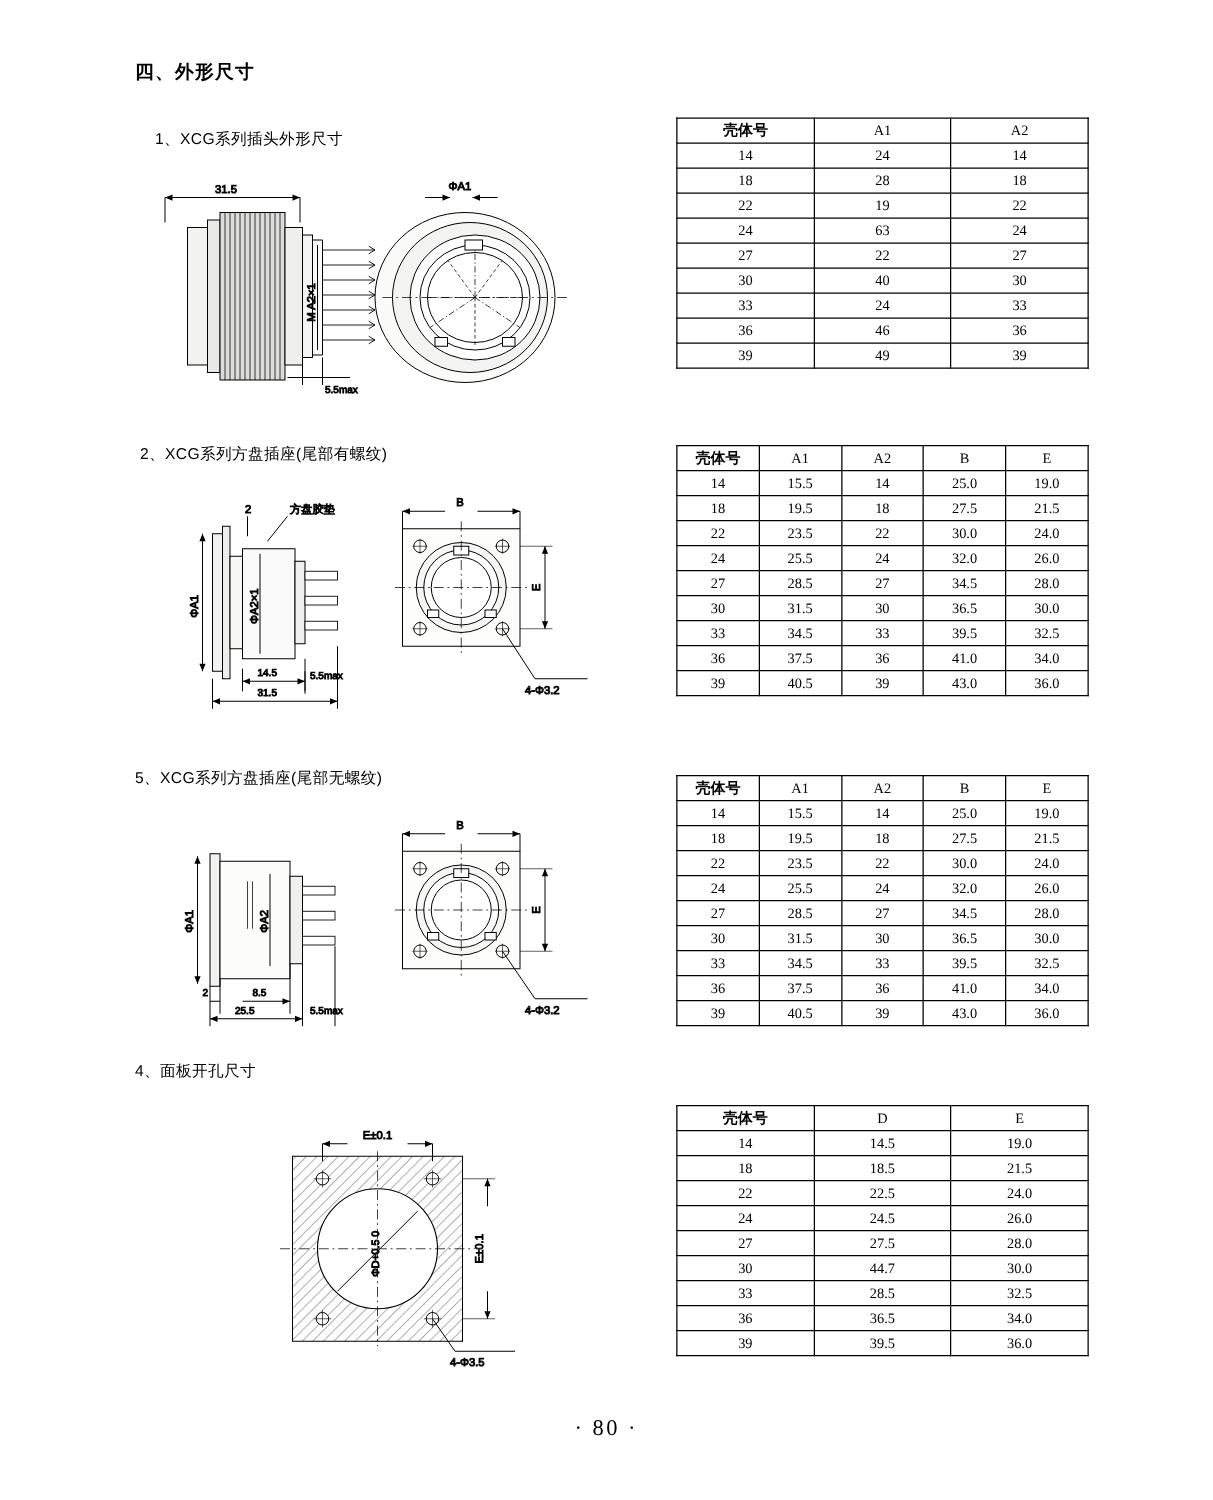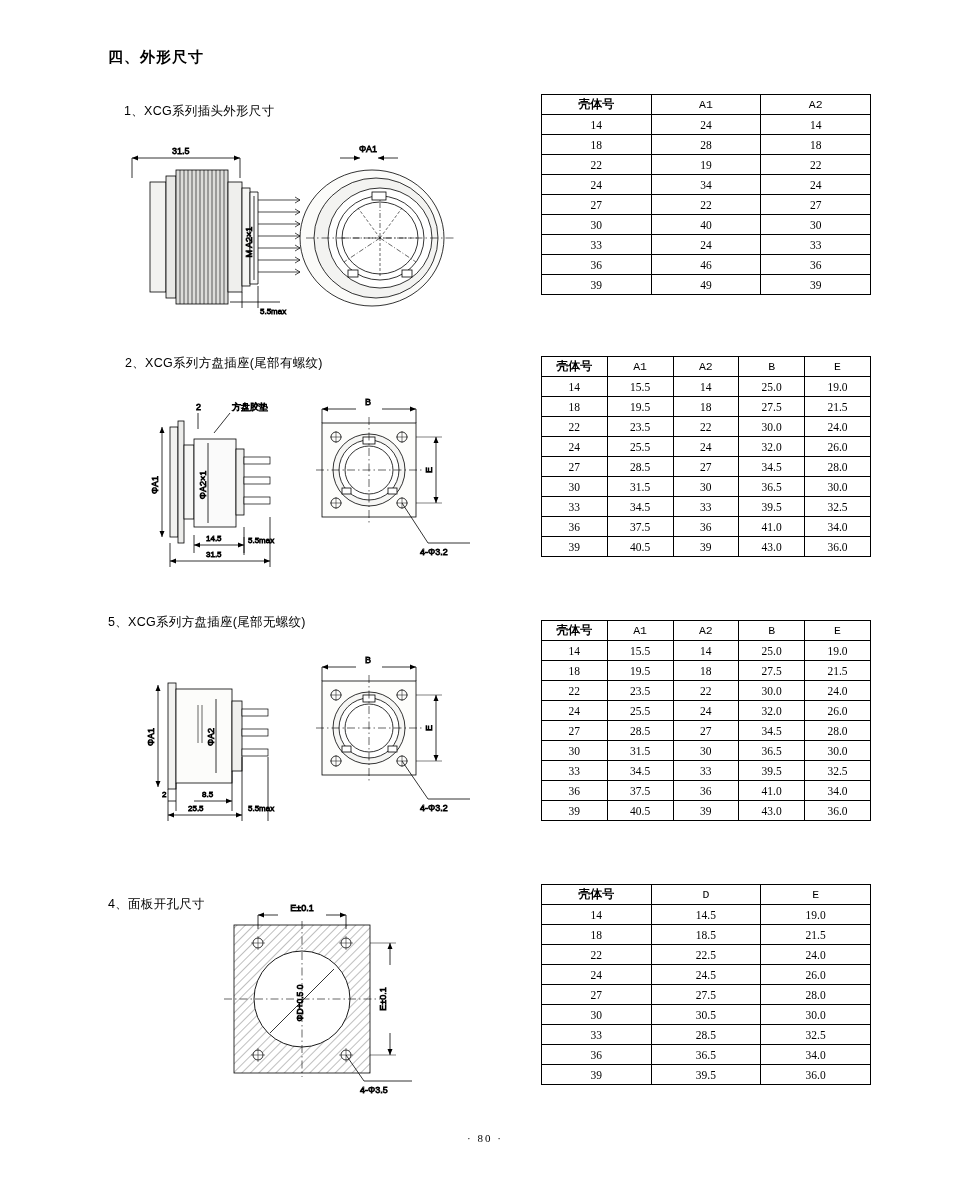--- a/index.html
+++ b/index.html
@@ -30,40 +30,40 @@
     letter-spacing: 1px;
     text-align: center;
   }
   .item-title {
     position: absolute;
     font-size: 12.5px;
     letter-spacing: 0.3px;
     white-space: nowrap;
   }
   #t1 { left: 108px; top: 103px; margin-left: 16px; }
-  #t2 { left: 125px; top: 355px; }
+  #t2 { left: 112px; top: 355px; }
   #t3 { left: 108px; top: 614px; }
-  #t4 { left: 108px; top: 896px; }
+  #t4 { left: 108px; top: 849px; }
 
   table.dim {
     position: absolute;
     border-collapse: collapse;
     background: #fff;
   }
   table.dim td, table.dim th {
     border: 1px solid #000;
     text-align: center;
     font-size: 11.5px;
     font-weight: normal;
     font-family: "Liberation Serif", serif;
     height: 19px;
     padding: 0;
   }
   table.dim thead td {
-    font-family: Liberation Mono, monospace;
+    font-family: Liberation Serif, serif;
     font-size: 11.5px;
   }
   table.dim thead td.hdr-cn {
     font-weight: bold;
     font-size: 12px;
   }
   
   #tbl1 { left: 541px; top: 94px; width: 330px; }
   #tbl1 td { width: 110px; }
   
@@ -83,21 +83,21 @@
   #fig2 { left: 110px; top: 385px; }
   #fig3 { left: 110px; top: 645px; }
   #fig4 { left: 200px; top: 885px; }
 
   .page-number {
     position: absolute;
     left: 0;
     top: 1132px;
     width: 970px;
     text-align: center;
-    font-size: 11px;
+    font-size: 18px;
     font-family: "Liberation Serif", serif;
     letter-spacing: 2px;
   }
   svg text {
     font-family: "Liberation Sans", sans-serif;
   }
 </style>
 </head>
 <body>
 
@@ -220,21 +220,21 @@
           <td>28</td>
           <td>18</td>
         </tr>
       <tr>
           <td>22</td>
           <td>19</td>
           <td>22</td>
         </tr>
       <tr>
           <td>24</td>
-          <td>34</td>
+          <td>63</td>
           <td>24</td>
         </tr>
       <tr>
           <td>27</td>
           <td>22</td>
           <td>27</td>
         </tr>
       <tr>
           <td>30</td>
           <td>40</td>
@@ -674,21 +674,21 @@
           <td>24.5</td>
           <td>26.0</td>
         </tr>
       <tr>
           <td>27</td>
           <td>27.5</td>
           <td>28.0</td>
         </tr>
       <tr>
           <td>30</td>
-          <td>30.5</td>
+          <td>44.7</td>
           <td>30.0</td>
         </tr>
       <tr>
           <td>33</td>
           <td>28.5</td>
           <td>32.5</td>
         </tr>
       <tr>
           <td>36</td>
           <td>36.5</td>

